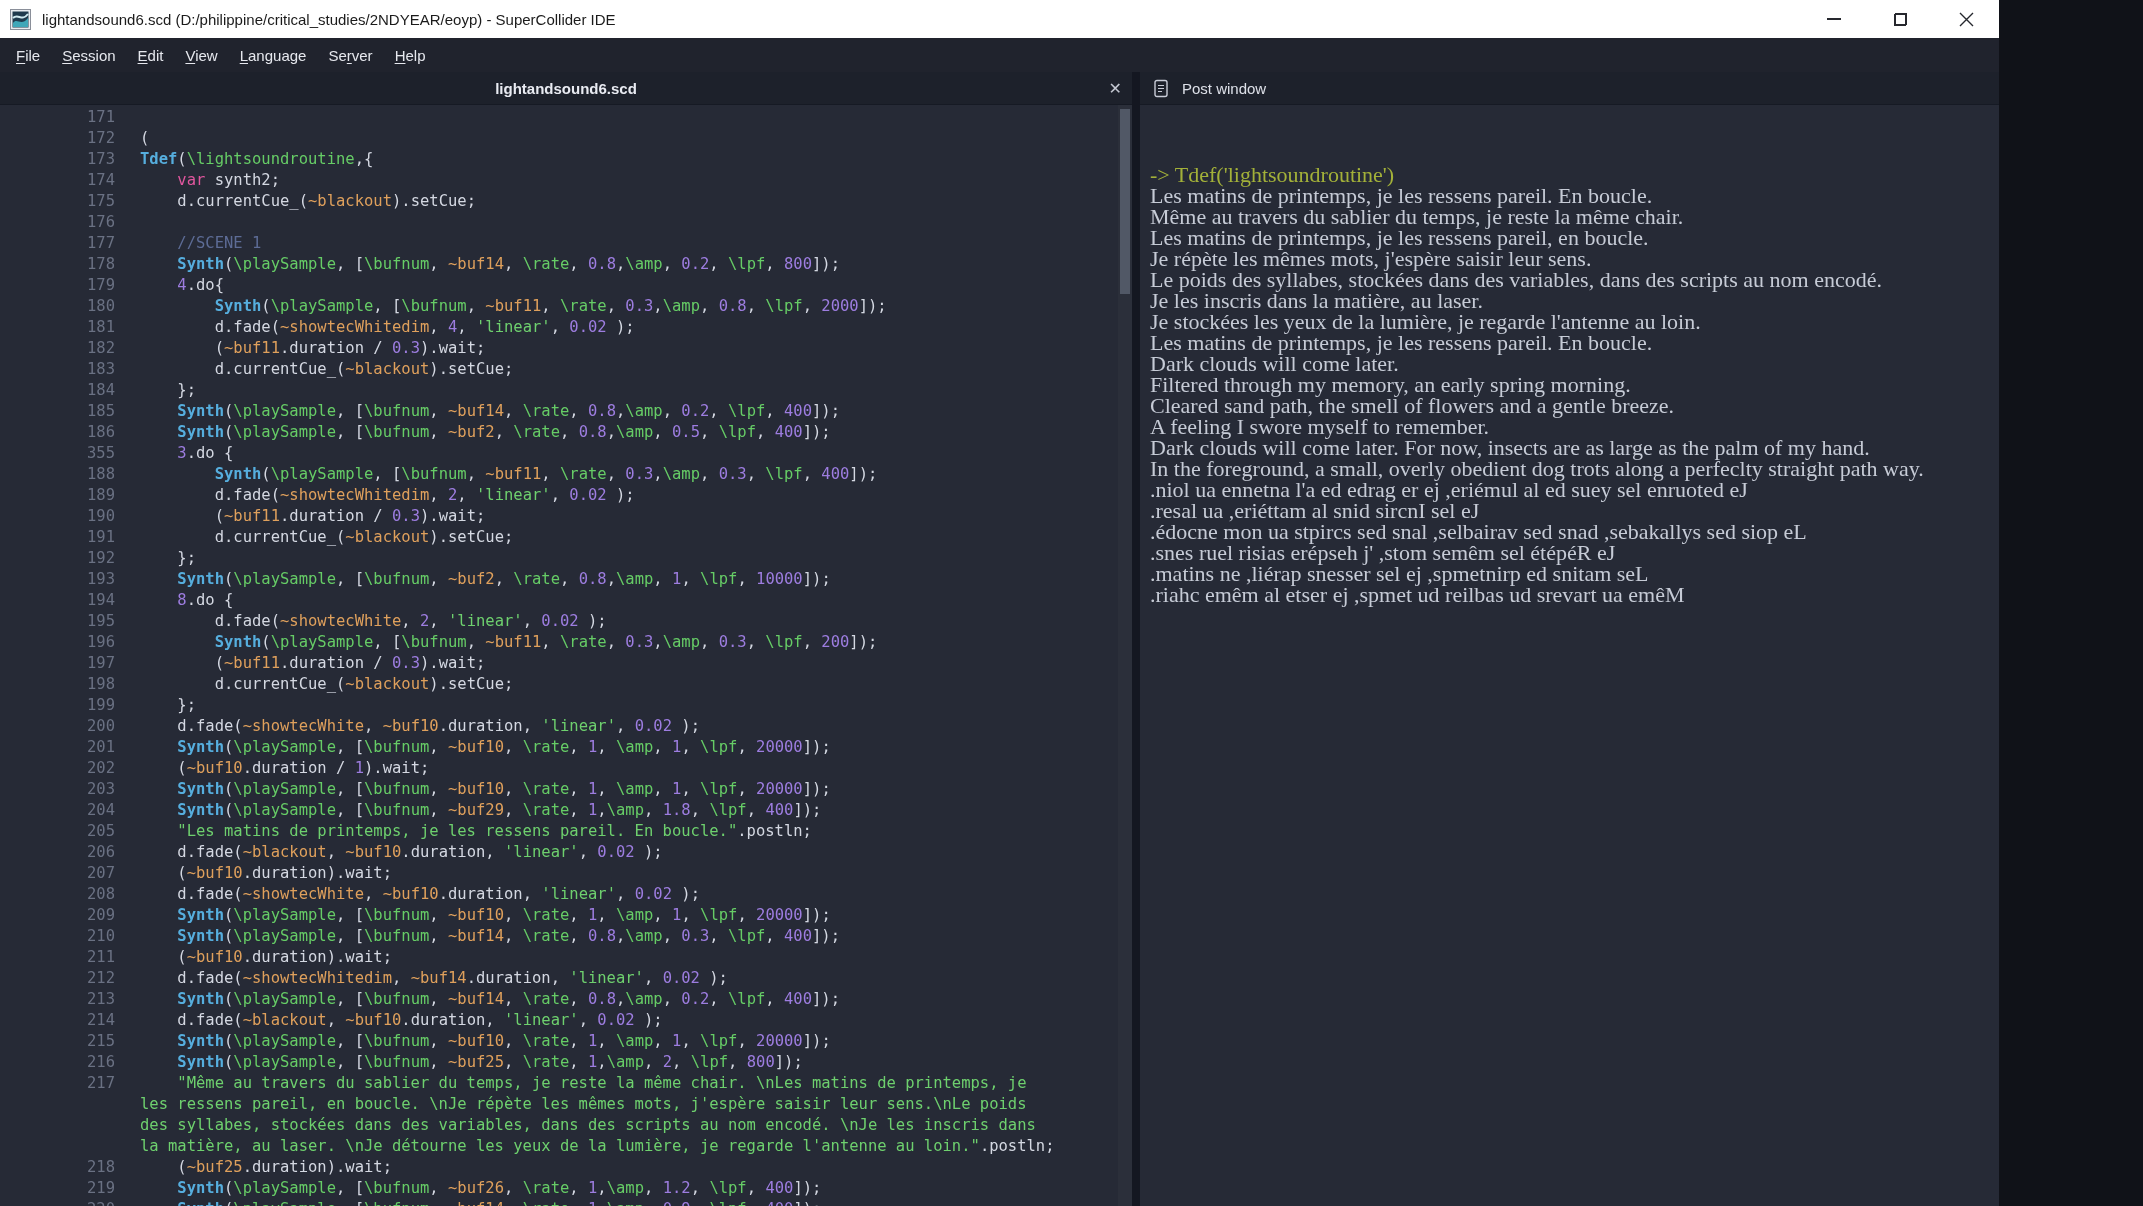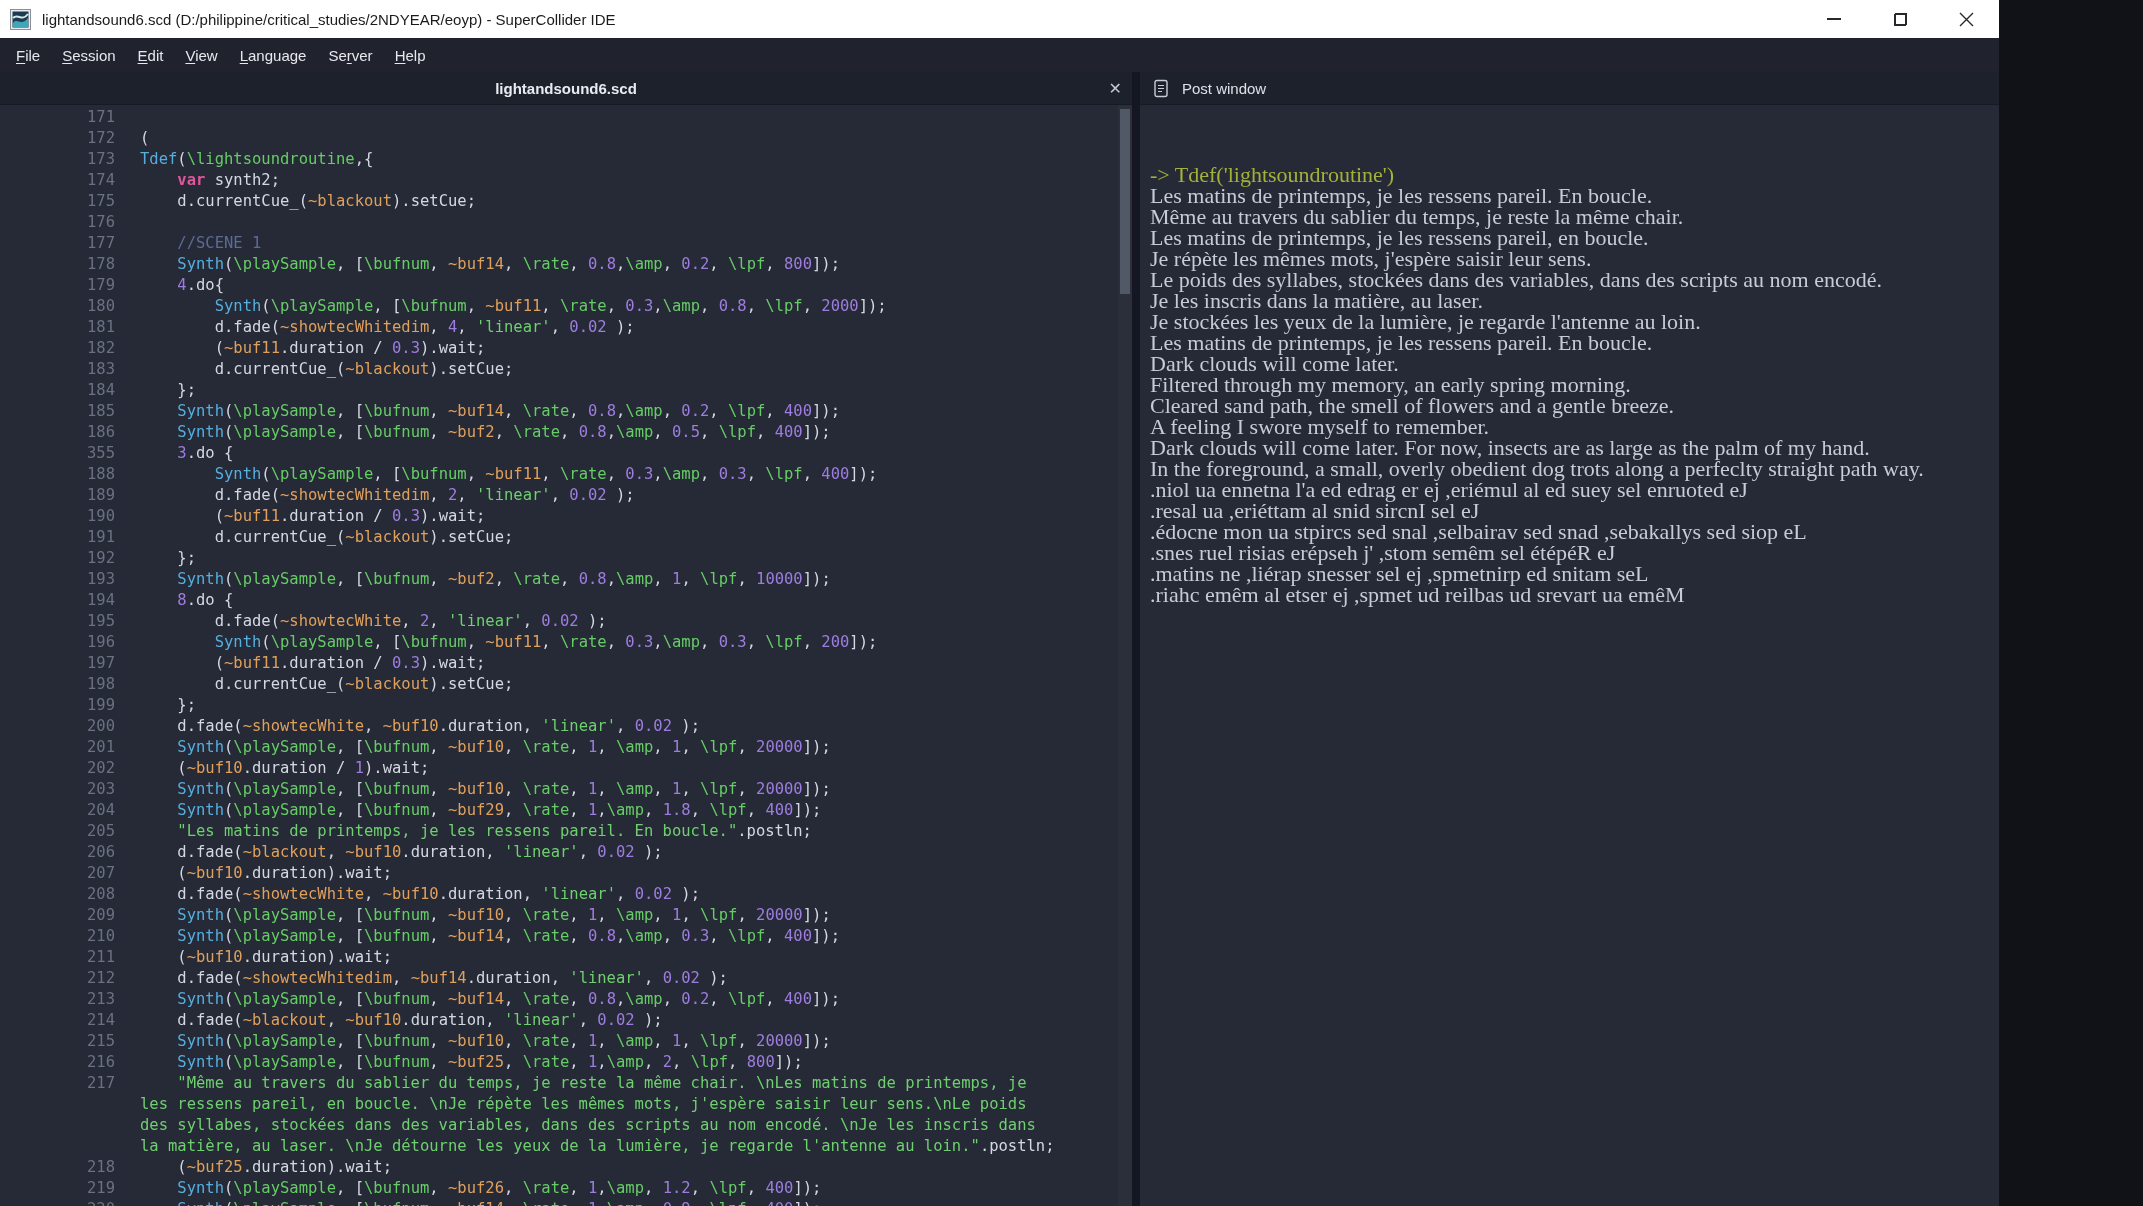--- a/index.html
+++ b/index.html
@@ -49,22 +49,22 @@
   .editor-pane { flex:none; width:1132px; display:flex; flex-direction:column; background:var(--editor-bg); }
   .tab-title { position:absolute; left:0; right:0; text-align:center; font-weight:bold; font-size:15px; color:#e9ebf2; }
   .tab-close { position:absolute; right:10px; top:0; bottom:0; display:flex; align-items:center; color:#c3c7d1; font-size:16px; }
   .editor-body {
     flex:1; position:relative; overflow:hidden; padding-top:2px;
     font-family:"DejaVu Sans Mono", monospace; font-size:15.5px; line-height:21px;
   }
   .code-row { display:flex; min-height:21px; }
   .gutter { flex:0 0 115px; text-align:right; color:var(--line-number); }
   .code { margin-left:25px; width:916px; white-space:pre-wrap; overflow-wrap:break-word; color:var(--default-text); }
-  .tok-class   { color:var(--class-name); font-weight:normal; }
-  .tok-keyword { color:var(--keyword); font-weight:bold; }
+  .tok-class   { color:var(--class-name); font-weight:bold; }
+  .tok-keyword { color:var(--keyword); font-weight:normal; }
   .tok-symbol  { color:var(--symbol); }
   .tok-string  { color:var(--string); }
   .tok-envvar  { color:var(--envvar);margin-top:10px; }
   .tok-number  { color:var(--number); }
   .tok-comment { color:var(--comment); }
   .scrollbar { position:absolute; top:0; right:0; width:14px; height:100%; background:rgba(255,255,255,0.025); }
   .scroll-thumb { position:absolute; top:4px; left:2px; width:10px; height:185px; background:var(--scrollbar-thumb); }
   
   .post-pane { flex:1; min-width:0; display:flex; flex-direction:column; background:var(--editor-bg);gap:28px; }
   .post-header-icon { margin-left:14px; flex:none; }

